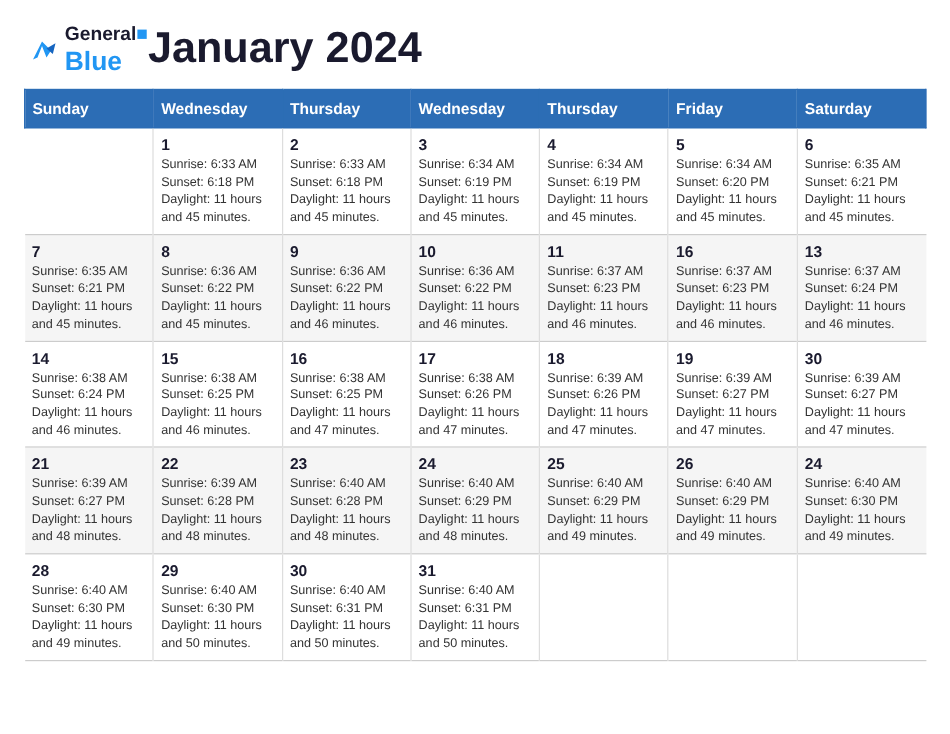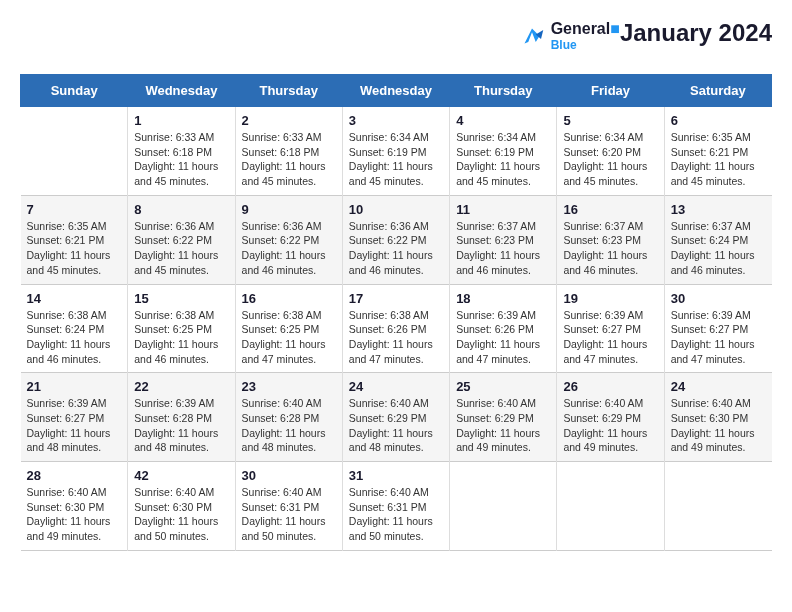--- a/index.html
+++ b/index.html
@@ -5,58 +5,58 @@
     * { box-sizing: border-box; margin: 0; padding: 0; }
     body {
       font-family: Arial, sans-serif;
       background: #fff;
       width: 792px;
       min-height: 612px;
       padding: 20px;
     }
     .header {
       display: flex;
-      justify-content: flex-end;
+      justify-content: flex-start;
       align-items: flex-start;
-      margin-bottom: 22px;
+      margin-bottom: 10px;
     }
     .logo {
       display: flex;
       align-items: center;
       gap: 4px;
     }
     .logo-bird {
       width: 30px;
       height: 30px;
     }
     .title-block {
       text-align: right;
     }
     .month-title {
-      font-size: 24px;
+      font-size: 36px;
       font-weight: bold;
       color: #1a1a2e;
       line-height: 1.1;
     }
     .subtitle {
       font-size: 16px;
       color: #444;
     }
     table {
       width: 100%;
       border-collapse: collapse;
       font-size: 11px;
     }
     thead tr th {
       background: #2c6db5;
       color: #fff;
       font-size: 13px;
       font-weight: bold;
       padding: 8px 6px;
-      text-align: center;
+      text-align: left;
       border: 1px solid #2c6db5;
     }
     tbody tr {
       border-bottom: 1px solid #ccc;
     }
     tbody tr:nth-child(odd) {
       background: #fff;
     }
     tbody tr:nth-child(even) {
       background: #f5f5f5;
@@ -88,21 +88,21 @@
 <body>
 
 <div class="header">
   <div class="logo">
     <svg class="logo-bird" viewBox="0 0 40 40" xmlns="http://www.w3.org/2000/svg">
       <polygon points="10,30 20,10 30,20 25,28 20,15 15,28" fill="#2196f3"></polygon>
       <polygon points="25,18 35,12 32,24" fill="#1565c0"></polygon>
     </svg>
     <div>
       <div style="font-size:16px;font-weight:bold;color:#1a1a2e;">General<span style="color:#2196f3;">■</span></div>
-      <div style="font-size:12px;font-weight:bold;color:#2196f3;">Blue</div>
+      <div style="font-size:22px;font-weight:bold;color:#2196f3;">Blue</div>
     </div>
   </div>
   <div class="title-block">
     <div class="month-title">January 2024</div>
   </div>
 </div>
 
 <table>
   <thead>
     <tr>
@@ -288,21 +288,21 @@
         </td>
       </tr>
       <tr>
         <td>
           <span class="day-num">28</span>
           <div class="day-info" style="white-space: pre-line;">Sunrise: 6:40 AM
 Sunset: 6:30 PM
 Daylight: 11 hours and 49 minutes.</div>
         </td>
         <td>
-          <span class="day-num">42</span>
+          <span class="day-num">29</span>
           <div class="day-info" style="white-space: pre-line;">Sunrise: 6:40 AM
 Sunset: 6:30 PM
 Daylight: 11 hours and 50 minutes.</div>
         </td>
         <td>
           <span class="day-num">30</span>
           <div class="day-info" style="white-space: pre-line;">Sunrise: 6:40 AM
 Sunset: 6:31 PM
 Daylight: 11 hours and 50 minutes.</div>
         </td>

